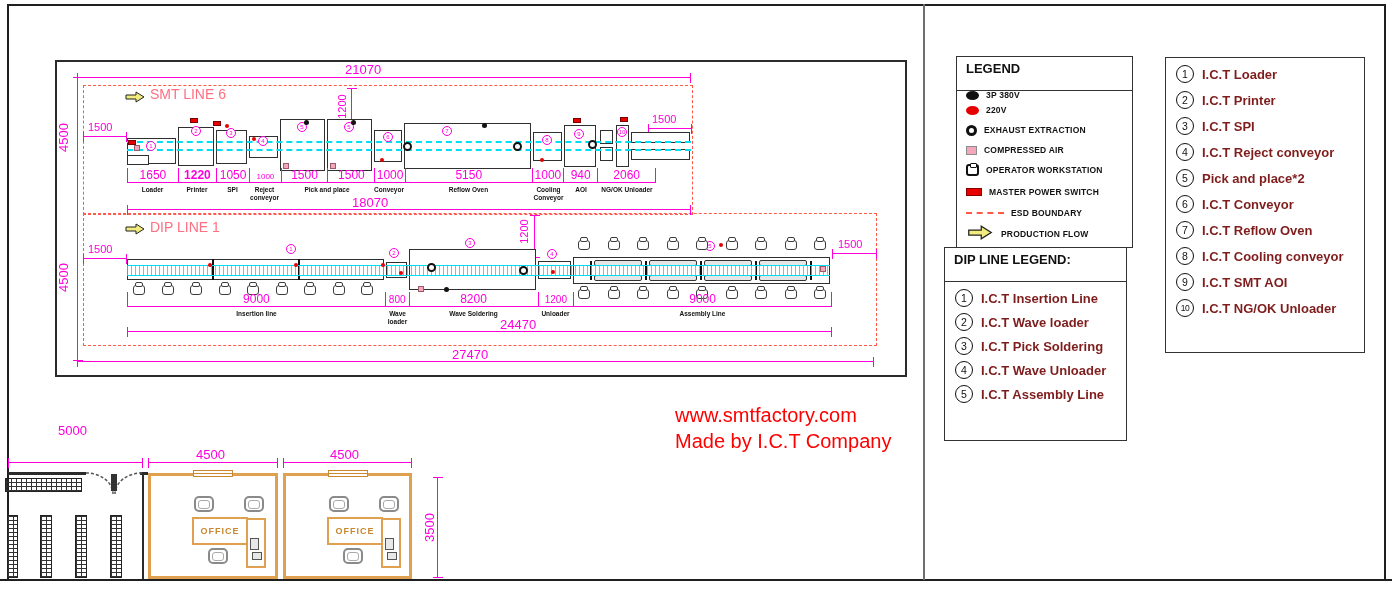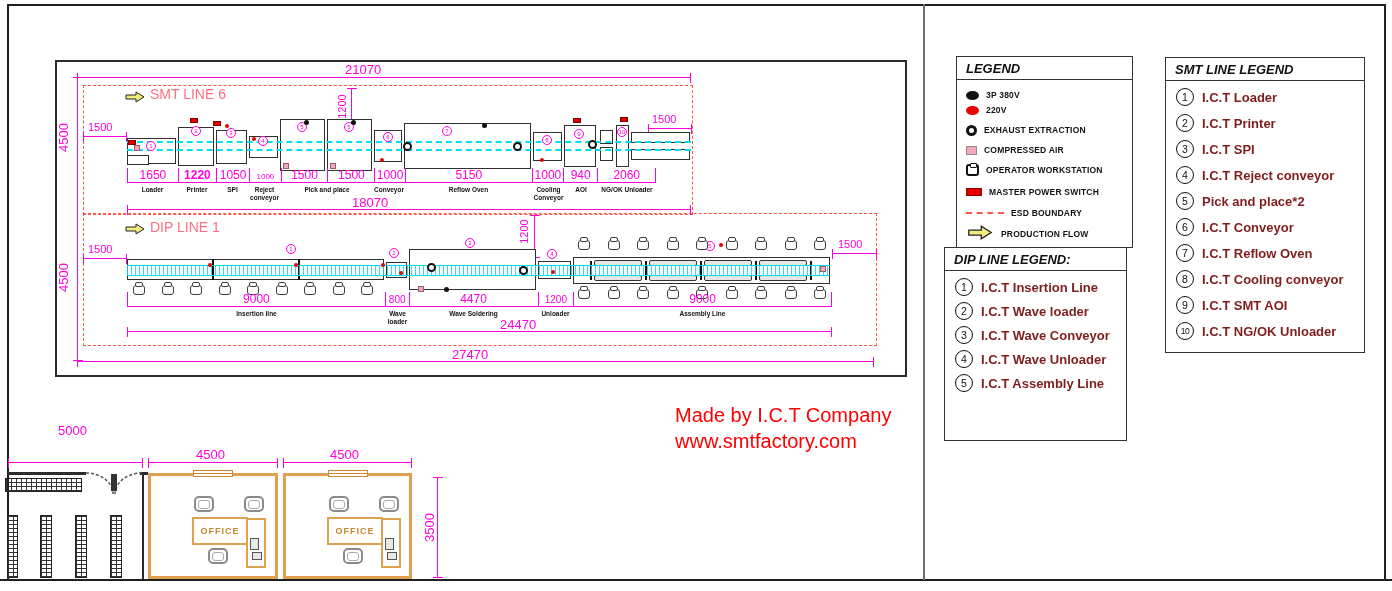--- a/index.html
+++ b/index.html
@@ -70,21 +70,21 @@
   .window{position:absolute;height:7px;border:1.5px solid var(--orangetxt);background:
     linear-gradient(#fff 0 2px,var(--orangetxt) 2px 3px,#fff 3px 100%);box-sizing:border-box;}
   .desk{position:absolute;border:2px solid var(--orange);display:flex;align-items:center;justify-content:center;
     font-size:9px;font-weight:bold;letter-spacing:1px;color:var(--orangetxt);box-sizing:border-box;background:#fff;}
   .sidedesk{position:absolute;border:2px solid var(--orange);box-sizing:border-box;background:#fff;}
   .ochair{position:absolute;width:20px;height:16px;border:2px solid #8a8a8a;border-radius:5px;background:#fff;box-sizing:border-box;}
   .ochair::after{content:"";position:absolute;left:2px;right:2px;top:2px;height:7px;border:1.5px solid #aaa;border-radius:3px;}
   .pc{position:absolute;border:1.5px solid #555;background:#e8e8e8;box-sizing:border-box;}
   
   .lgbox{position:absolute;border:1.6px solid #333;background:#fff;box-sizing:border-box;}
-  .lgtitle{font-size:13px;font-weight:bold;color:#111;padding:4px 9px 3px 9px;border-bottom:1.6px solid #333;font-style:italic;}
+  .lgtitle{font-size:13px;font-weight:bold;color:#111;padding:4px 9px 14px 9px;border-bottom:1.6px solid #333;}
   .lg-row{position:absolute;left:9px;display:flex;align-items:center;gap:7px;height:14px;}
   .lg-txt{font-size:8.5px;font-weight:bold;color:#111;letter-spacing:.2px;white-space:nowrap;}
   .ic{position:relative;flex:none;}
   .ic-380{width:13px;height:9px;background:#111;border-radius:50%;}
   .ic-220{width:13px;height:9px;background:var(--red);border-radius:50%;}
   .ic-exh{width:11px;height:11px;border:3px solid #111;border-radius:50%;background:#fff;box-sizing:border-box;}
   .ic-air{width:11px;height:9px;background:#f4a7bb;border:1.5px solid #8d8d8d;box-sizing:border-box;}
   .ic-ws{width:13px;height:12px;border:2px solid #111;border-radius:3px;background:#fff;box-sizing:border-box;}
   .ic-ws::before{content:"";position:absolute;top:-3px;left:2px;width:5px;height:3px;border:1.5px solid #111;background:#fff;border-radius:1px;}
   .ic-mps{width:16px;height:8px;background:var(--red);border:1.5px solid #8b0000;box-sizing:border-box;}
@@ -325,40 +325,40 @@
   </div>
 
   <div class="chain" style="left:127px;top:292px;width:705px;height:14px;">
     <div style="width:259px;">
         <span>9000</span>
       </div>
     <div style="width:23px;">
         <span class="md">800</span>
       </div>
     <div style="width:129px;">
-        <span>4470</span>
+        <span>8200</span>
       </div>
     <div style="width:35px;">
         <span class="md">1200</span>
       </div>
     <div style="width:259px;">
         <span>9000</span>
       </div>
   </div>
   <div class="names" style="left:127px;top:308px;width:705px;">
     <div style="width:259px;">Insertion line</div>
     <div style="width:23px;">Wave loader</div>
     <div style="width:129px;">Wave Soldering</div>
     <div style="width:35px;">Unloader</div>
     <div style="width:259px;">Assembly Line</div>
   </div>
 
   <div class="credit">
+    <div>www.smtfactory.com</div>
     <div>Made by I.C.T Company</div>
-    <div>www.smtfactory.com</div>
   </div>
 
   <div class="dim-h" style="left:8px;top:462px;width:135px;"></div>
   <div class="dlab" style="left:58px;top:424px;">5000</div>
   <div class="dim-h" style="left:148px;top:462px;width:130px;"></div>
   <div class="dlab" style="left:196px;top:448px;">4500</div>
   <div class="dim-h" style="left:283px;top:462px;width:129px;"></div>
   <div class="dlab" style="left:330px;top:448px;">4500</div>
   <div class="dim-v" style="left:437px;top:477px;height:101px;"></div>
   <div class="vlab" style="left:399px;top:521px;">3500</div>
@@ -434,21 +434,20 @@
       </div>
     <div class="lg-row" style="top:170px;">
         <span class="ic"><svg width="28" height="15" viewBox="0 0 20 12">
             <path d="M1 4 H11 V1 L19 6 L11 11 V8 H1 Z" fill="#f1ec7d" stroke="#222" stroke-width="1"></path>
           </svg></span>
         <span class="lg-txt">PRODUCTION FLOW</span>
       </div>
   </div>
 
   <div class="lgbox" style="left:1165px;top:57px;width:200px;height:296px;">
-    <div class="lgtitle">SMT LINE LEGEND</div>
     <div class="itemrow" style="height:26px;margin-top:3px;">
         <span class="ncirc">1</span>
         <span class="itemtxt">I.C.T Loader</span>
       </div>
     <div class="itemrow" style="height:26px;">
         <span class="ncirc">2</span>
         <span class="itemtxt">I.C.T Printer</span>
       </div>
     <div class="itemrow" style="height:26px;">
         <span class="ncirc">3</span>
@@ -489,21 +488,21 @@
     <div class="itemrow" style="height:24px;margin-top:4px;">
         <span class="ncirc">1</span>
         <span class="itemtxt">I.C.T Insertion Line</span>
       </div>
     <div class="itemrow" style="height:24px;">
         <span class="ncirc">2</span>
         <span class="itemtxt">I.C.T Wave loader</span>
       </div>
     <div class="itemrow" style="height:24px;">
         <span class="ncirc">3</span>
-        <span class="itemtxt">I.C.T Wave Conveyor</span>
+        <span class="itemtxt">I.C.T Pick Soldering</span>
       </div>
     <div class="itemrow" style="height:24px;">
         <span class="ncirc">4</span>
         <span class="itemtxt">I.C.T Wave Unloader</span>
       </div>
     <div class="itemrow" style="height:24px;">
         <span class="ncirc">5</span>
         <span class="itemtxt">I.C.T Assembly Line</span>
       </div>
   </div>

